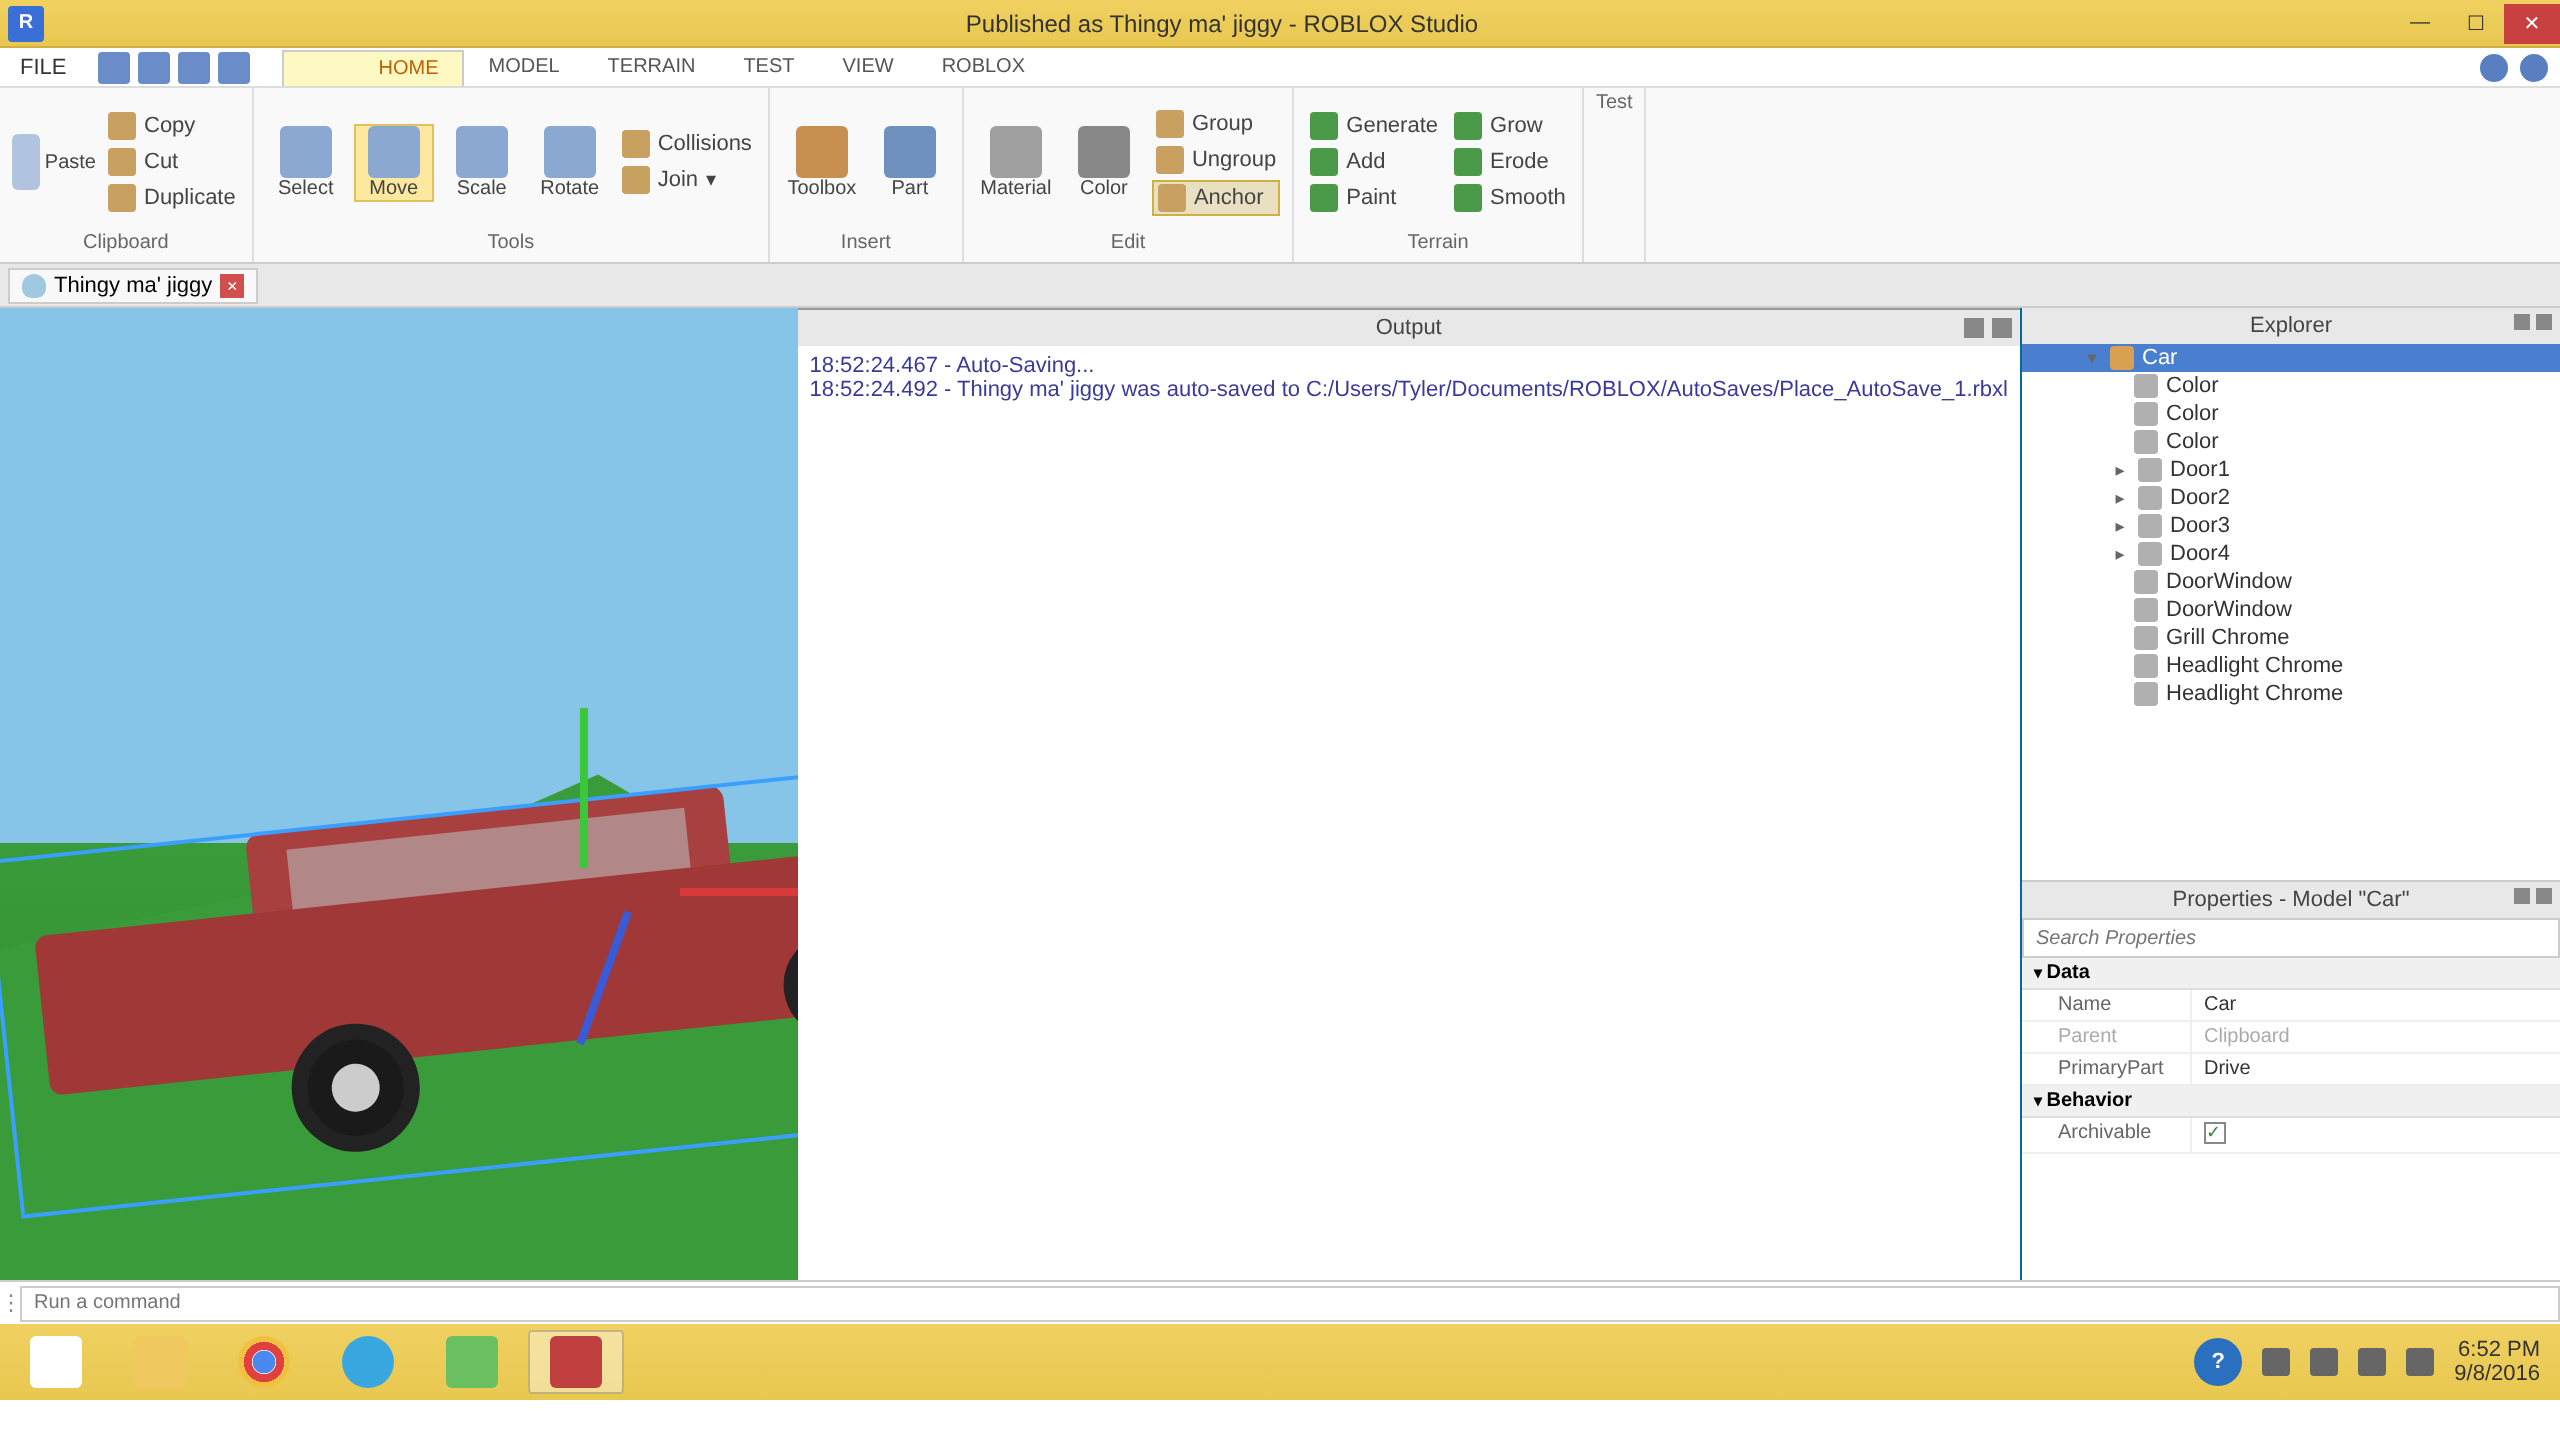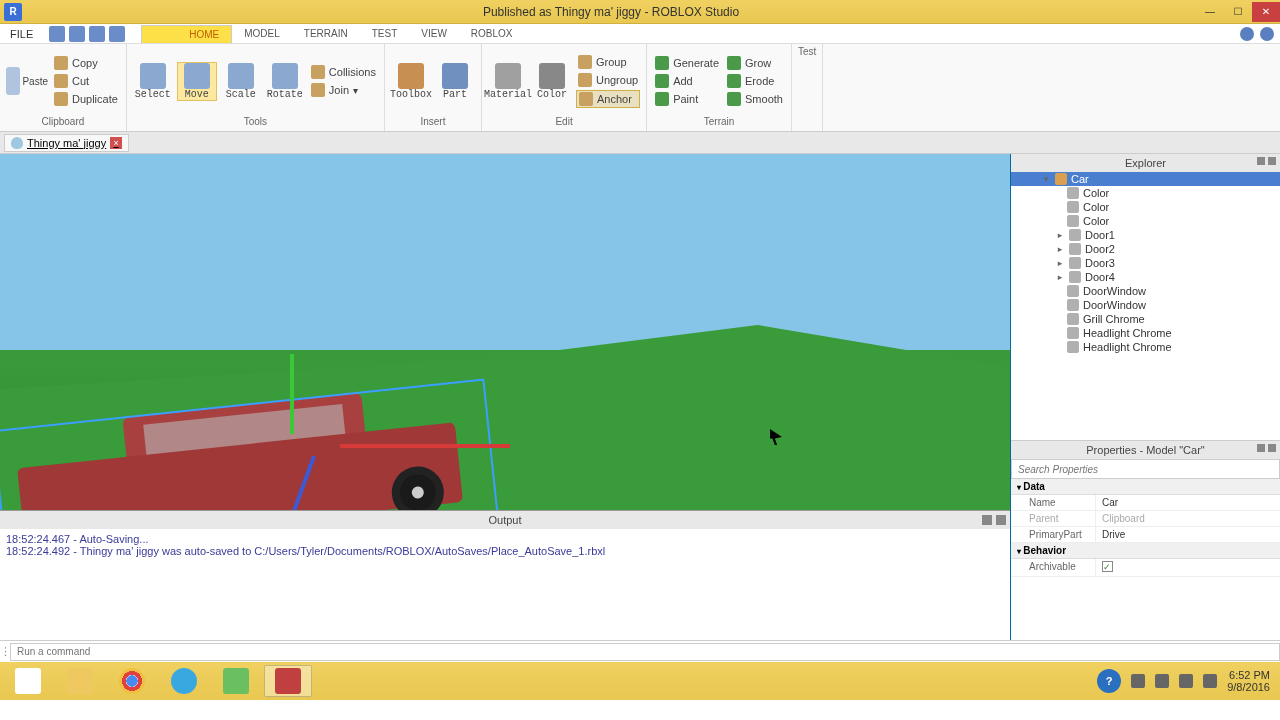--- a/index.html
+++ b/index.html
@@ -13,49 +13,49 @@
 .titlebar .win-btn { width: 28px; height: 20px; display: flex; align-items: center; justify-content: center; font-size: 10px; color: #333; }
 .titlebar .win-btn.close { background: #c94040; color: #fff; }
 
 
 .menurow { height: 20px; background: #fff; display: flex; align-items: center; border-bottom: 1px solid #ddd; }
 .menurow .file-btn { padding: 2px 10px; font-size: 11px; color: #333; }
 .menurow .qat { display: flex; gap: 4px; padding: 0 6px; }
 .menurow .qat-icon { width: 16px; height: 16px; background: #6a8cc8; border-radius: 2px; }
 .menurow .tabs { display: flex; margin-left: 10px; }
 .menurow .tab { padding: 3px 12px; font-size: 10px; color: #555; cursor: pointer; }
-.menurow .tab.active { background: #fde047; border: 1px solid #ccc; border-bottom: none; color: #c06000; padding-left: 47px; }
+.menurow .tab.active { background: #fef9c3; border: 1px solid #ccc; border-bottom: none; color: #c06000; padding-left: 47px; }
 .menurow .right-icons { margin-left: auto; display: flex; gap: 6px; padding-right: 6px; }
 .menurow .right-icons span { width: 14px; height: 14px; background: #5a7fc0; border-radius: 50%; }
 
 
 .ribbon { height: 88px; background: #f9f9f9; display: flex; border-bottom: 1px solid #ccc; }
 .rgroup { border-right: 1px solid #ddd; padding: 2px 6px; display: flex; flex-direction: column; }
 .rgroup .content { flex: 1; display: flex; align-items: center; gap: 4px; }
 .rgroup .label { text-align: center; font-size: 10px; color: #666; padding-bottom: 2px; }
 .big-btn { display: flex; flex-direction: row; align-items: center; justify-content: center; width: 42px; height: 64px; gap: 2px; }
 .big-btn .icn { width: 28px; height: 28px; background: #b0c4e0; border-radius: 3px; }
 .big-btn .lbl { font-size: 10px; color: #444; text-align: center; }
 .mini-list { display: flex; flex-direction: column; gap: 2px; }
 .mini-item { display: flex; align-items: center; gap: 4px; font-size: 10px; color: #444; padding: 1px 2px; }
 .mini-item .mi { width: 14px; height: 14px; background: #c8a060; border-radius: 2px; }
 .tool-btn { display: flex; flex-direction: column; align-items: center; width: 40px; }
 .tool-btn .ti { width: 26px; height: 26px; background: #8aa8d0; border-radius: 3px; }
-.tool-btn .tl { font-size: 10px; color: #444; margin-top: 0; font-family: Liberation Mono, monospace; }
+.tool-btn .tl { font-size: 10px; color: #444; margin-top: 0; }
 .tool-btn.active { background: #fde8a0; border: 1px solid #e0c060; }
 
 
 .doctabs { height: 22px; background: #e8e8e8; display: flex; align-items: center; padding-left: 4px; border-bottom: 1px solid #ccc; }
-.doctab { display: flex; align-items: center; gap: 4px; background: #f8f8f8; border: 1px solid #ccc; padding: 2px 6px; font-size: 10px; text-decoration: underline; }
+.doctab { display: flex; align-items: center; gap: 4px; background: #f8f8f8; border: 1px solid #ccc; padding: 2px 6px; font-size: 10px; }
 .doctab .cloud { width: 12px; height: 12px; background: #a0c8e0; border-radius: 50% 50% 40% 40%; }
 .doctab .x { width: 12px; height: 12px; background: #d05050; color: #fff; font-size: 9px; text-align: center; line-height: 12px; }
 
 
 .main { display: flex; height: 486px; }
-.viewport-col { width: 1010px; display: flex; flex-direction: column; }
+.viewport-col { width: 1010px; display: flex; flex-direction: row; }
 .viewport { flex: 1; background: linear-gradient(#87c5e8 0%, #87c5e8 55%, #3a9b3a 55%, #2e8b2e 100%); position: relative; overflow: hidden; }
 .terrain-hill { position: absolute; left: 0; right: 0; top: 48%; height: 60%; background: #3a9b3a; clip-path: polygon(0 30%, 50% 15%, 75% 0%, 100% 20%, 100% 100%, 0 100%); }
 .car { position: absolute; left: 0; top: 240px; width: 500px; height: 180px; transform: rotate(-6deg); }
 .car-body { position: absolute; left: 20px; top: 50px; width: 440px; height: 80px; background: #a03838; border-radius: 6px; }
 .car-roof { position: absolute; left: 130px; top: 10px; width: 240px; height: 50px; background: #a84040; border-radius: 8px 8px 0 0; }
 .car-window { position: absolute; left: 150px; top: 20px; width: 200px; height: 40px; background: #b8b8b8; opacity: 0.6; }
 .wheel { position: absolute; width: 64px; height: 64px; background: #1a1a1a; border-radius: 50%; border: 8px solid #222; }
 .wheel::after { content: ""; position: absolute; inset: 12px; background: #ccc; border-radius: 50%; }
 .wheel.w1 { left: 140px; top: 110px; }
 .wheel.w2 { left: 390px; top: 90px; width: 52px; height: 52px; }

